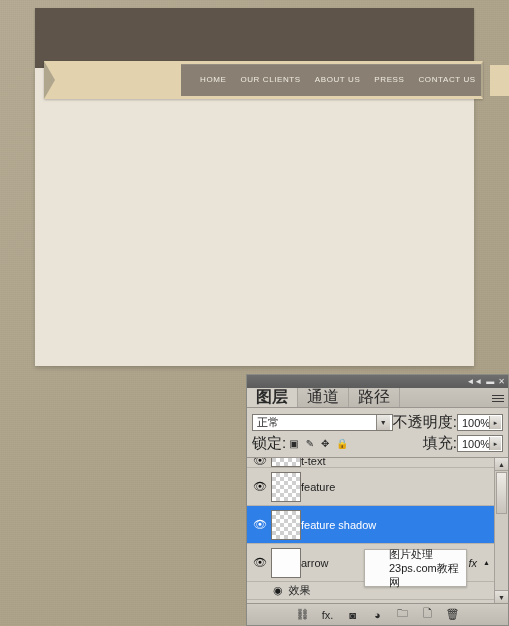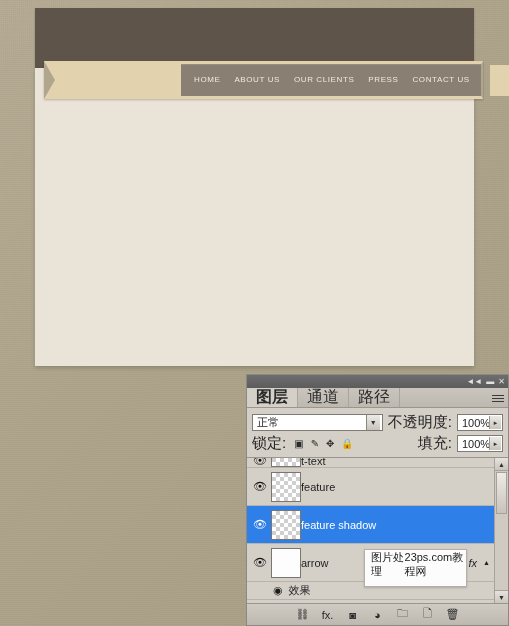--- a/index.html
+++ b/index.html
@@ -82,21 +82,21 @@
   #ribbon-notch-r { left: 442px; border-right: 11px solid #b0a68e; }
 
   #nav {
     position: absolute;
     left: 151px; top: 3px;
     width: 152px;
     height: 32px;
     background: #897f72;
     display: flex;
     align-items: center;
-    padding: 0 6px;
+    padding: 0 12px;
     box-shadow: inset 0 1px 0 rgba(255,255,255,.12);
   }
   #nav.wide { width: 300px; }
   .nav-item {
     color: #efeae0;
     font-size: 8px;
     letter-spacing: .6px;
     padding: 0 7px;
     line-height: 32px;
     white-space: nowrap;
@@ -159,21 +159,20 @@
   #ps-menu-icon i {
     display: block; height: 1px; background: #3a3a3a;
   }
   #ps-rows {
     padding: 4px 5px 0 5px;
   }
   .ps-row {
     display: flex;
     align-items: center;
     height: 21px;
-    gap: 5px;
   }
   .ps-label { font-size: 15px; color: #222; }
   .ps-select {
     flex: 1;
     height: 17px;
     background: #fff;
     border: 1px solid #7e7a74;
     display: flex;
     align-items: center;
     padding-left: 4px;
@@ -312,22 +311,23 @@
   }
 
   
   #watermark {
     position: absolute;
     left: 364px; top: 549px;
     width: 103px; height: 38px;
     background: #fcfcfc;
     border: 1px solid #b4b0a8;
     display: flex;
+    flex-direction: column;
     justify-content: center;
-    padding-left: 6px;
+    padding-left: 24px;
     font-size: 11px;
     color: #1b1b1b;
     box-shadow: 0 1px 2px rgba(0,0,0,.2);
   }
   #watermark div { line-height: 14px; }
 </style>
 </head>
 <body>
 
 <div id="backdrop"></div>
@@ -339,22 +339,22 @@
 
   <div id="ribbon">
     <div class="ribbon-tail left"></div>
     <div class="ribbon-tail right"></div>
     <div id="ribbon-main"></div>
     <div id="ribbon-notch-l"></div>
     <div id="ribbon-notch-r"></div>
 
     <div id="nav" class="wide">
       <span class="nav-item">HOME</span>
+      <span class="nav-item">OUR CLIENTS</span>
       <span class="nav-item">ABOUT US</span>
-      <span class="nav-item">OUR CLIENTS</span>
       <span class="nav-item">PRESS</span>
       <span class="nav-item">CONTACT US</span>
     </div>
   </div>
 </div>
 
 <div id="ps-panel">
 
   <div id="ps-titlebar">
     <span class="tb-btn">◄◄</span>

